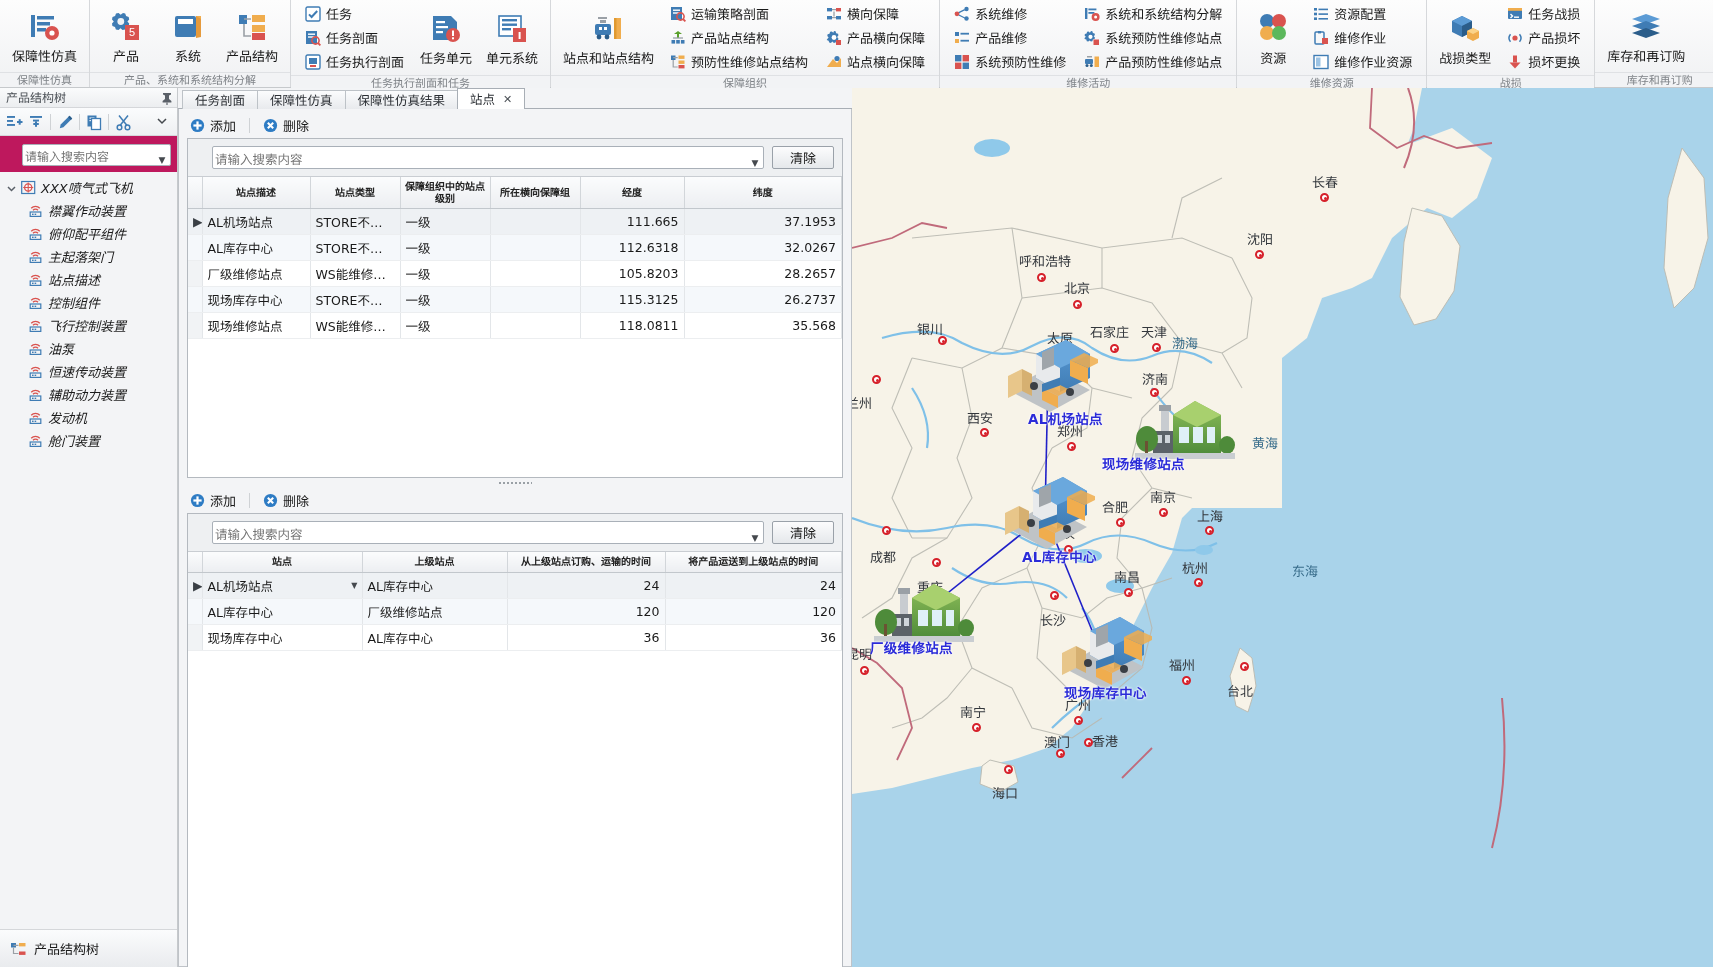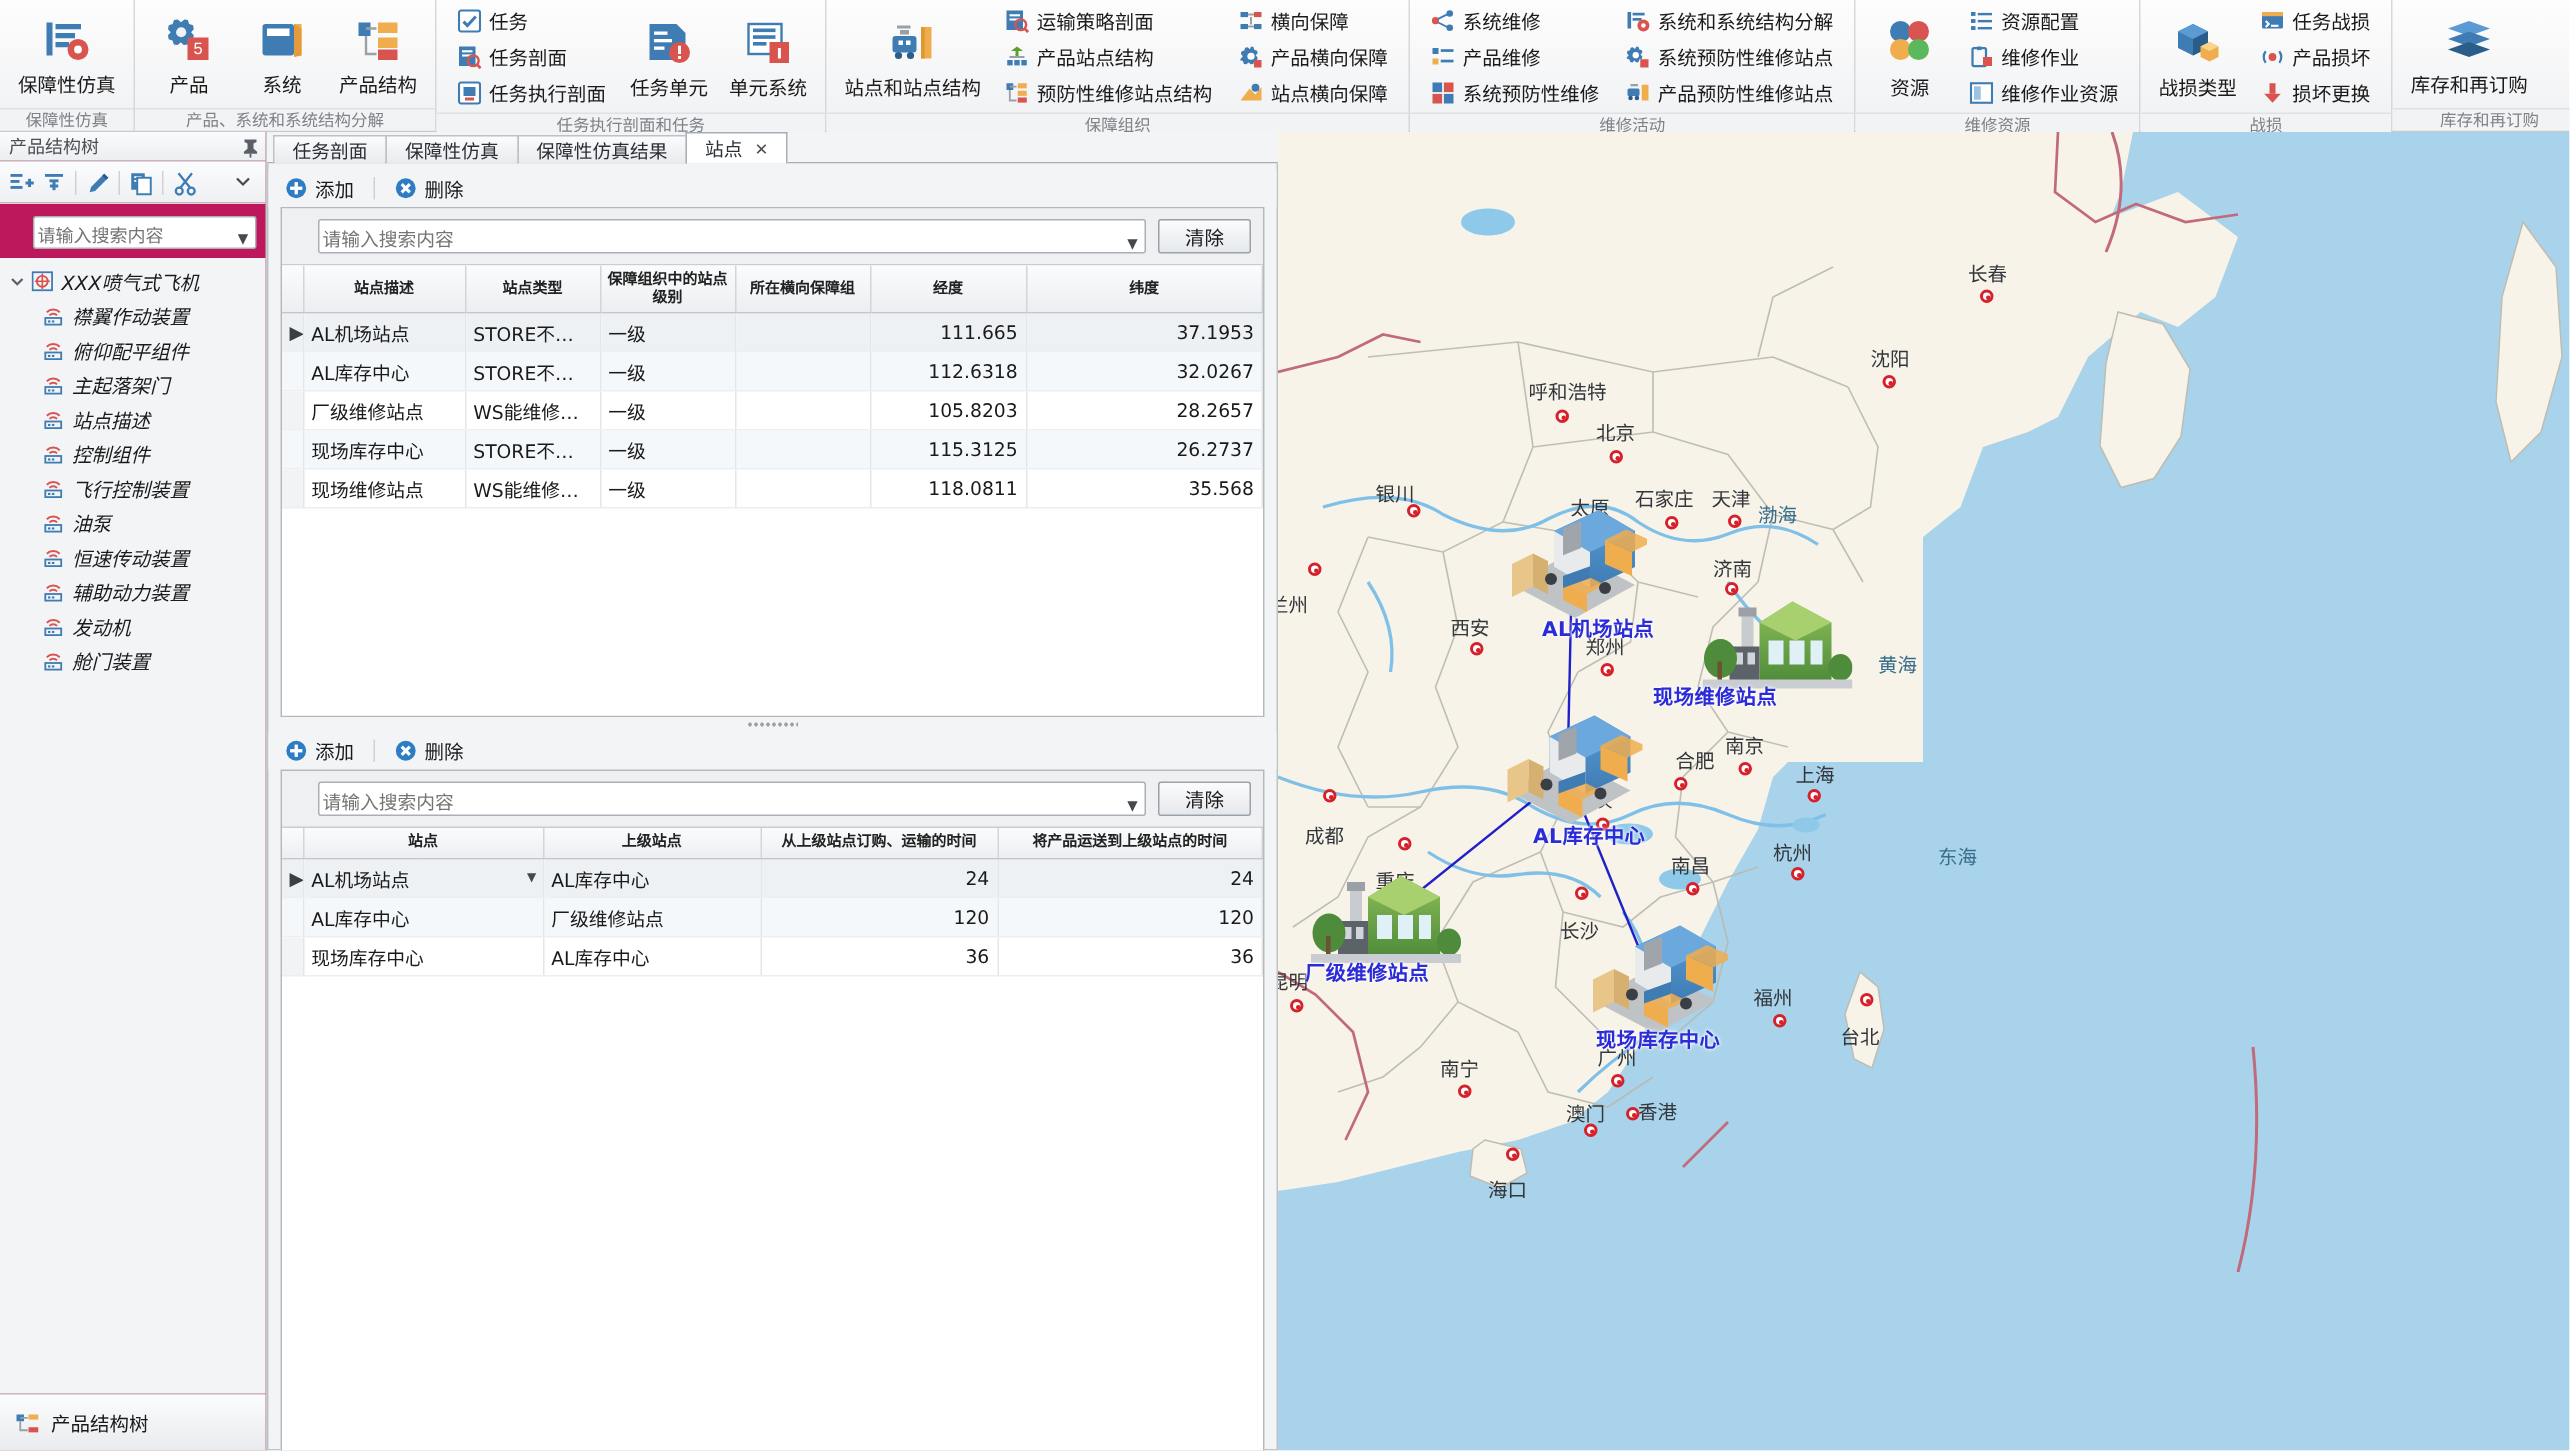--- a/index.html
+++ b/index.html
@@ -1091,21 +1091,21 @@
         <div class="citylabel" style="left: 289px; top: 234px;">天津</div>
         <div class="citydot" style="left: 300px; top: 255px;"></div>
         <div class="citylabel" style="left: -6px; top: 305px;">兰州</div>
         <div class="citydot" style="left: 20px; top: 287px;"></div>
         <div class="citylabel" style="left: 115px; top: 320px;">西安</div>
         <div class="citydot" style="left: 128px; top: 340px;"></div>
         <div class="citylabel" style="left: 205px; top: 333px;">郑州</div>
         <div class="citydot" style="left: 215px; top: 354px;"></div>
         <div class="citylabel" style="left: 290px; top: 281px;">济南</div>
         <div class="citydot" style="left: 298px; top: 300px;"></div>
-        <div class="citylabel" style="left: 265px; top: 409px;">合肥</div>
+        <div class="citylabel" style="left: 250px; top: 409px;">合肥</div>
         <div class="citydot" style="left: 264px; top: 430px;"></div>
         <div class="citylabel" style="left: 298px; top: 399px;">南京</div>
         <div class="citydot" style="left: 307px; top: 420px;"></div>
         <div class="citylabel" style="left: 345px; top: 418px;">上海</div>
         <div class="citydot" style="left: 353px; top: 438px;"></div>
         <div class="citylabel" style="left: 197px; top: 435px;">武汉</div>
         <div class="citydot" style="left: 212px; top: 457px;"></div>
         <div class="citylabel" style="left: 18px; top: 459px;">成都</div>
         <div class="citydot" style="left: 30px; top: 438px;"></div>
         <div class="citylabel" style="left: 65px; top: 489px;">重庆</div>

